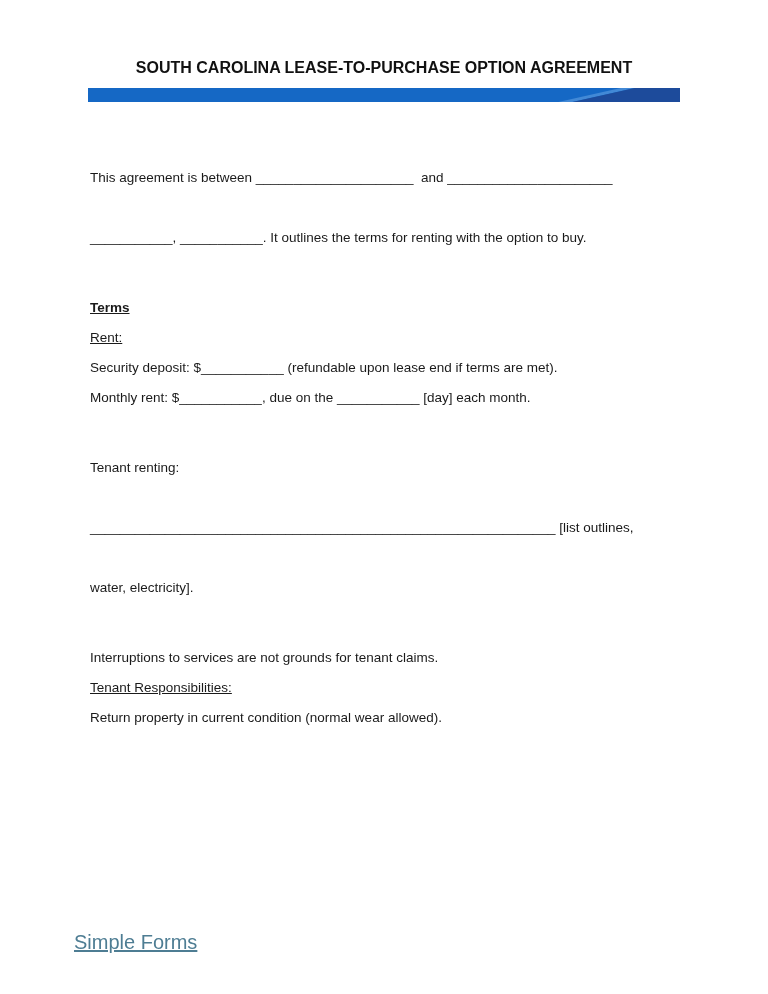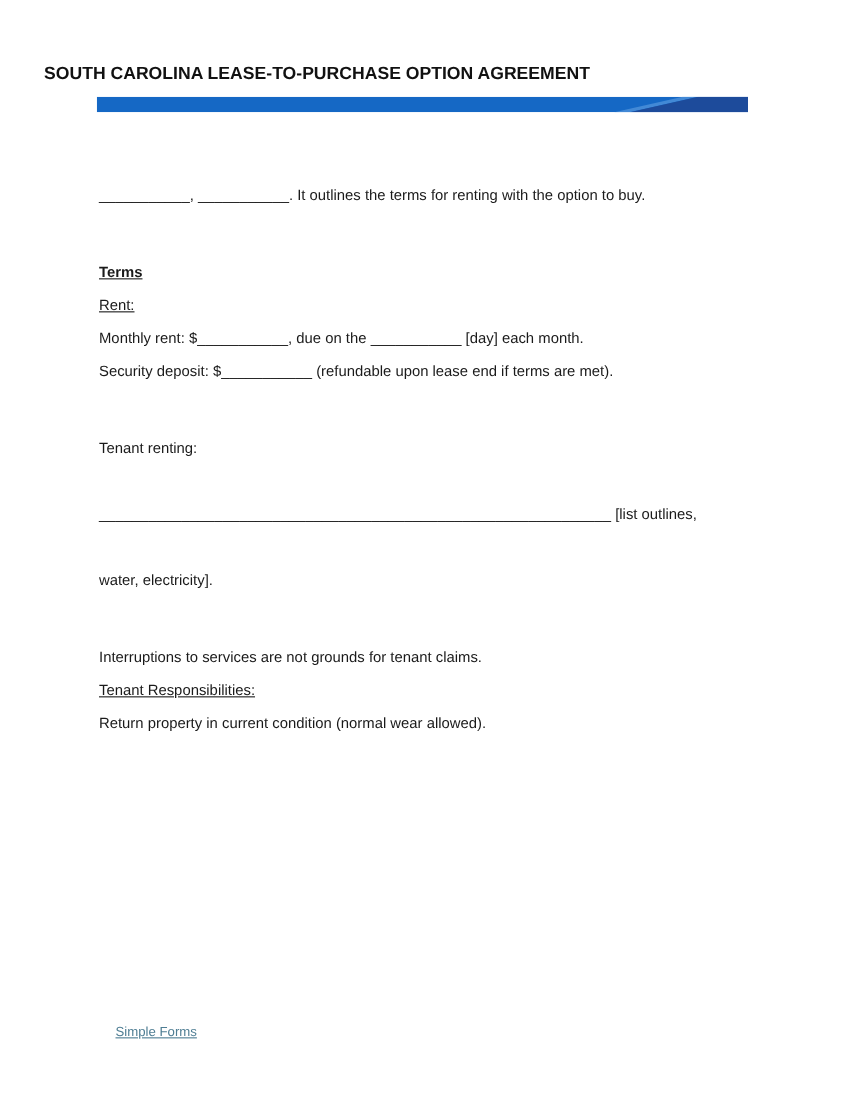--- a/index.html
+++ b/index.html
@@ -11,21 +11,21 @@
     position: relative;
     width: 768px;
     height: 994px;
     background: #ffffff;
     font-family: "Liberation Sans", sans-serif;
     color: #1a1a1a;
     overflow: hidden;
   }
   .title {
     margin: 58px 40px 0 40px;
-    text-align: left;
+    text-align: center;
     font-size: 16px;
     font-weight: bold;
     line-height: 20px;
     color: #111111;
   }
   .accent-bar {
     height: 14px;
     margin: 10px 88px 0 88px;
   }
   .accent-bar svg {
@@ -48,23 +48,23 @@
   }
   .h-sub {
     text-decoration: underline;
   }
   .line {
     display: block;
     white-space: pre-wrap;
   }
   .footer-link {
     position: absolute;
-    left: 105px;
+    left: 74px;
     top: 931px;
-    font-size: 12px;
+    font-size: 20px;
     color: var(--link-color, #4e7d93);
     text-decoration: underline;
     cursor: pointer;
   }
 </style>
 </head>
 <body>
 
 <div class="page">
 
@@ -74,28 +74,29 @@
     <svg viewBox="0 0 589 14" preserveAspectRatio="none">
       <rect x="0" y="0" width="589" height="14" style="fill: var(--bar-main, #1568c5);"></rect>
       <polygon points="468,14 530,0 544,0 482,14" style="fill: var(--bar-light, #4289d6);"></polygon>
       <polygon points="482,14 544,0 589,0 589,14" style="fill: var(--bar-dark, #1d4b9b);"></polygon>
     </svg>
   </div>
 
   <div class="doc-body">
 
     <p>
+      <span class="line">This agreement is between _____________________  and ______________________</span>
       <span class="line">___________, ___________. It outlines the terms for renting with the option to buy.</span>
     </p>
 
     <p class="h-main">Terms</p>
 
     <p class="h-sub">Rent:</p>
+    <p>Security deposit: $___________ (refundable upon lease end if terms are met).</p>
     <p>Monthly rent: $___________, due on the ___________ [day] each month.</p>
-    <p>Security deposit: $___________ (refundable upon lease end if terms are met).</p>
 
     <p>
       <span class="line">Tenant renting:</span>
       <span class="line">______________________________________________________________ [list outlines,</span>
       <span class="line">water, electricity].</span>
     </p>
     <p>Interruptions to services are not grounds for tenant claims.</p>
 
     <p class="h-sub">Tenant Responsibilities:</p>
     <p>Return property in current condition (normal wear allowed).</p>

